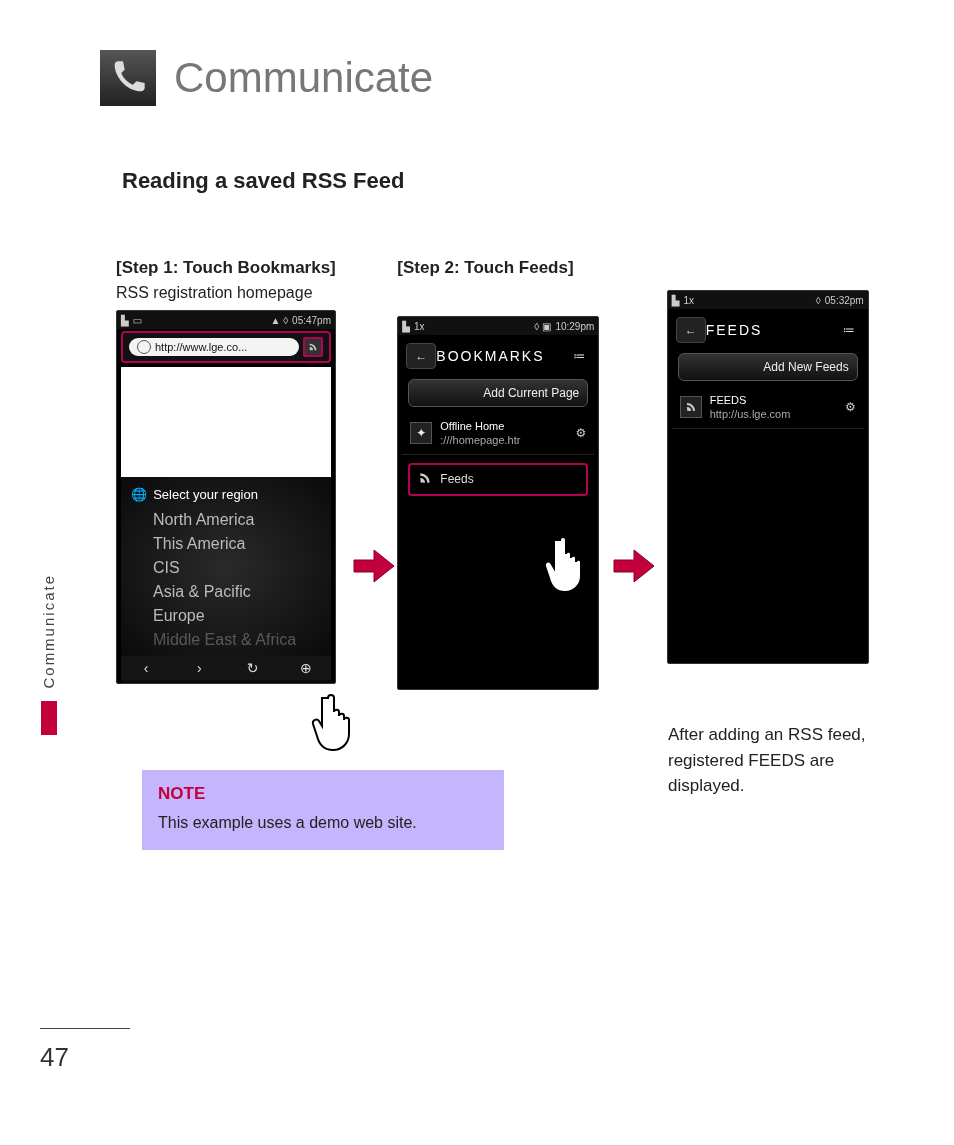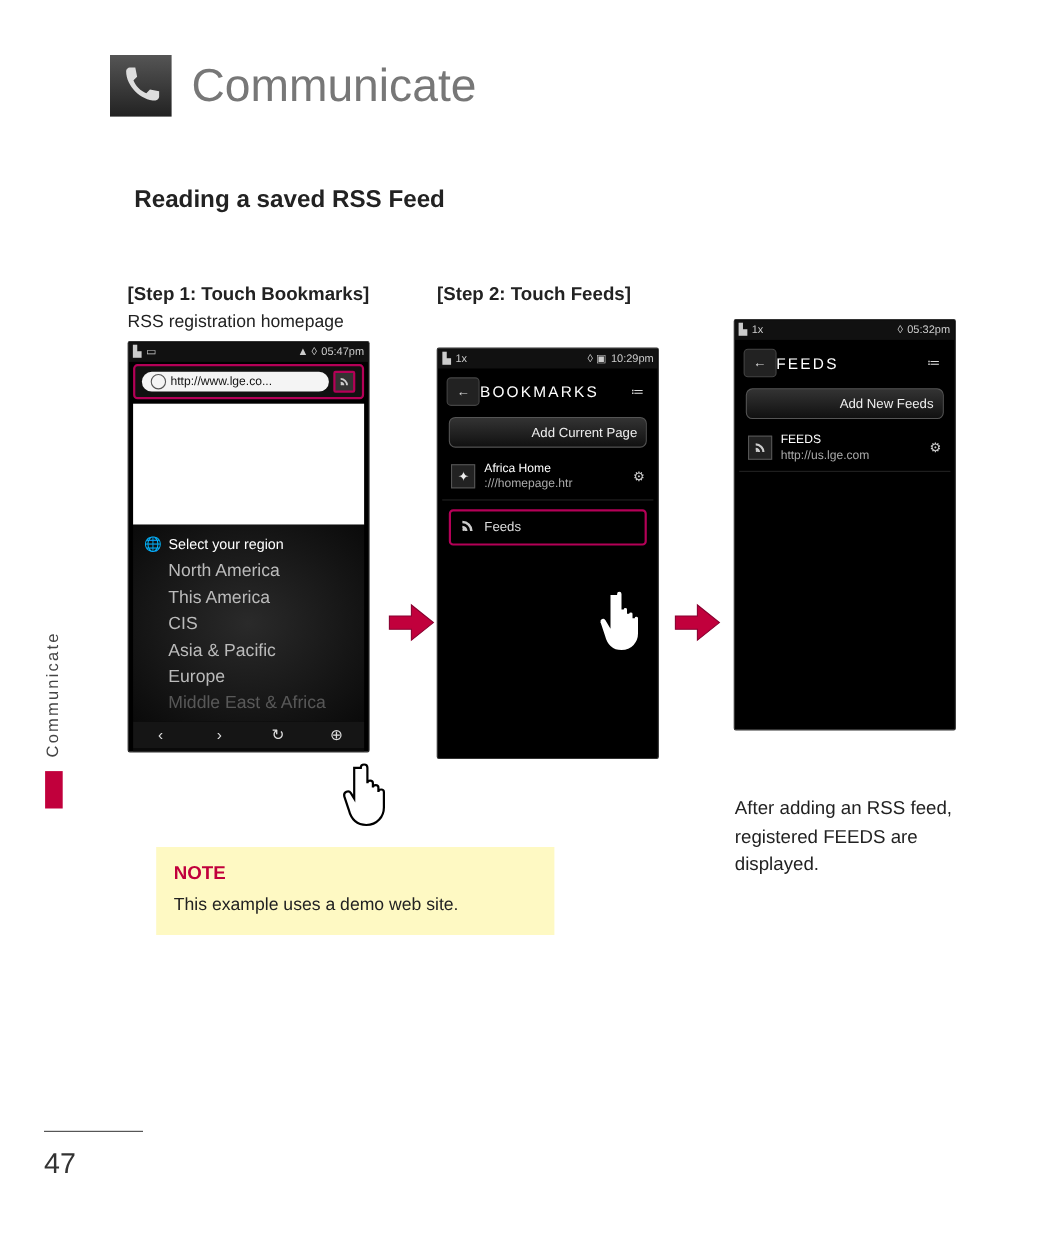--- a/index.html
+++ b/index.html
@@ -189,21 +189,21 @@
 
   .arrow {
     position:absolute;
   }
 
   .note-box {
     position:absolute;
     left: 142px;
     top: 770px;
     width: 330px;
-    background: #fef9c3;
+    background: #c4b5fd;
     padding: 14px 16px 18px 16px;
   }
   .note-label { color: #c1003c; font-weight: 700; font-size: 17px; margin-bottom: 10px; }
   .note-text { font-size: 16px; color: #222; }
 
   .caption3 {
     position:absolute;
     left: 668px;
     top: 722px;
     width: 220px;
@@ -338,21 +338,21 @@
         </div>
         <div class="screen-header">
           <div class="back-btn">←</div>
           <div class="header-title">BOOKMARKS</div>
           <div class="menu-btn">≔</div>
         </div>
         <div class="wide-btn">Add Current Page</div>
         <div class="list-item">
           <div class="thumb">✦</div>
           <div class="li-text">
-            <div class="li-title">Africa Home</div>
+            <div class="li-title">Offline Home</div>
             <div class="li-sub">:///homepage.htr</div>
           </div>
           <div class="gear">⚙</div>
         </div>
         <div class="feeds-item">
           <span>
             <svg width="14" height="14" viewBox="0 0 24 24">
                 <path d="M4 4a16 16 0 0116 16h-4A12 12 0 004 8V4zm0 8a8 8 0 018 8H8a4 4 0 00-4-4v-4zm2 8a2 2 0 110-4 2 2 0 010 4z" fill="#ccc"></path>
               </svg>
           </span>

